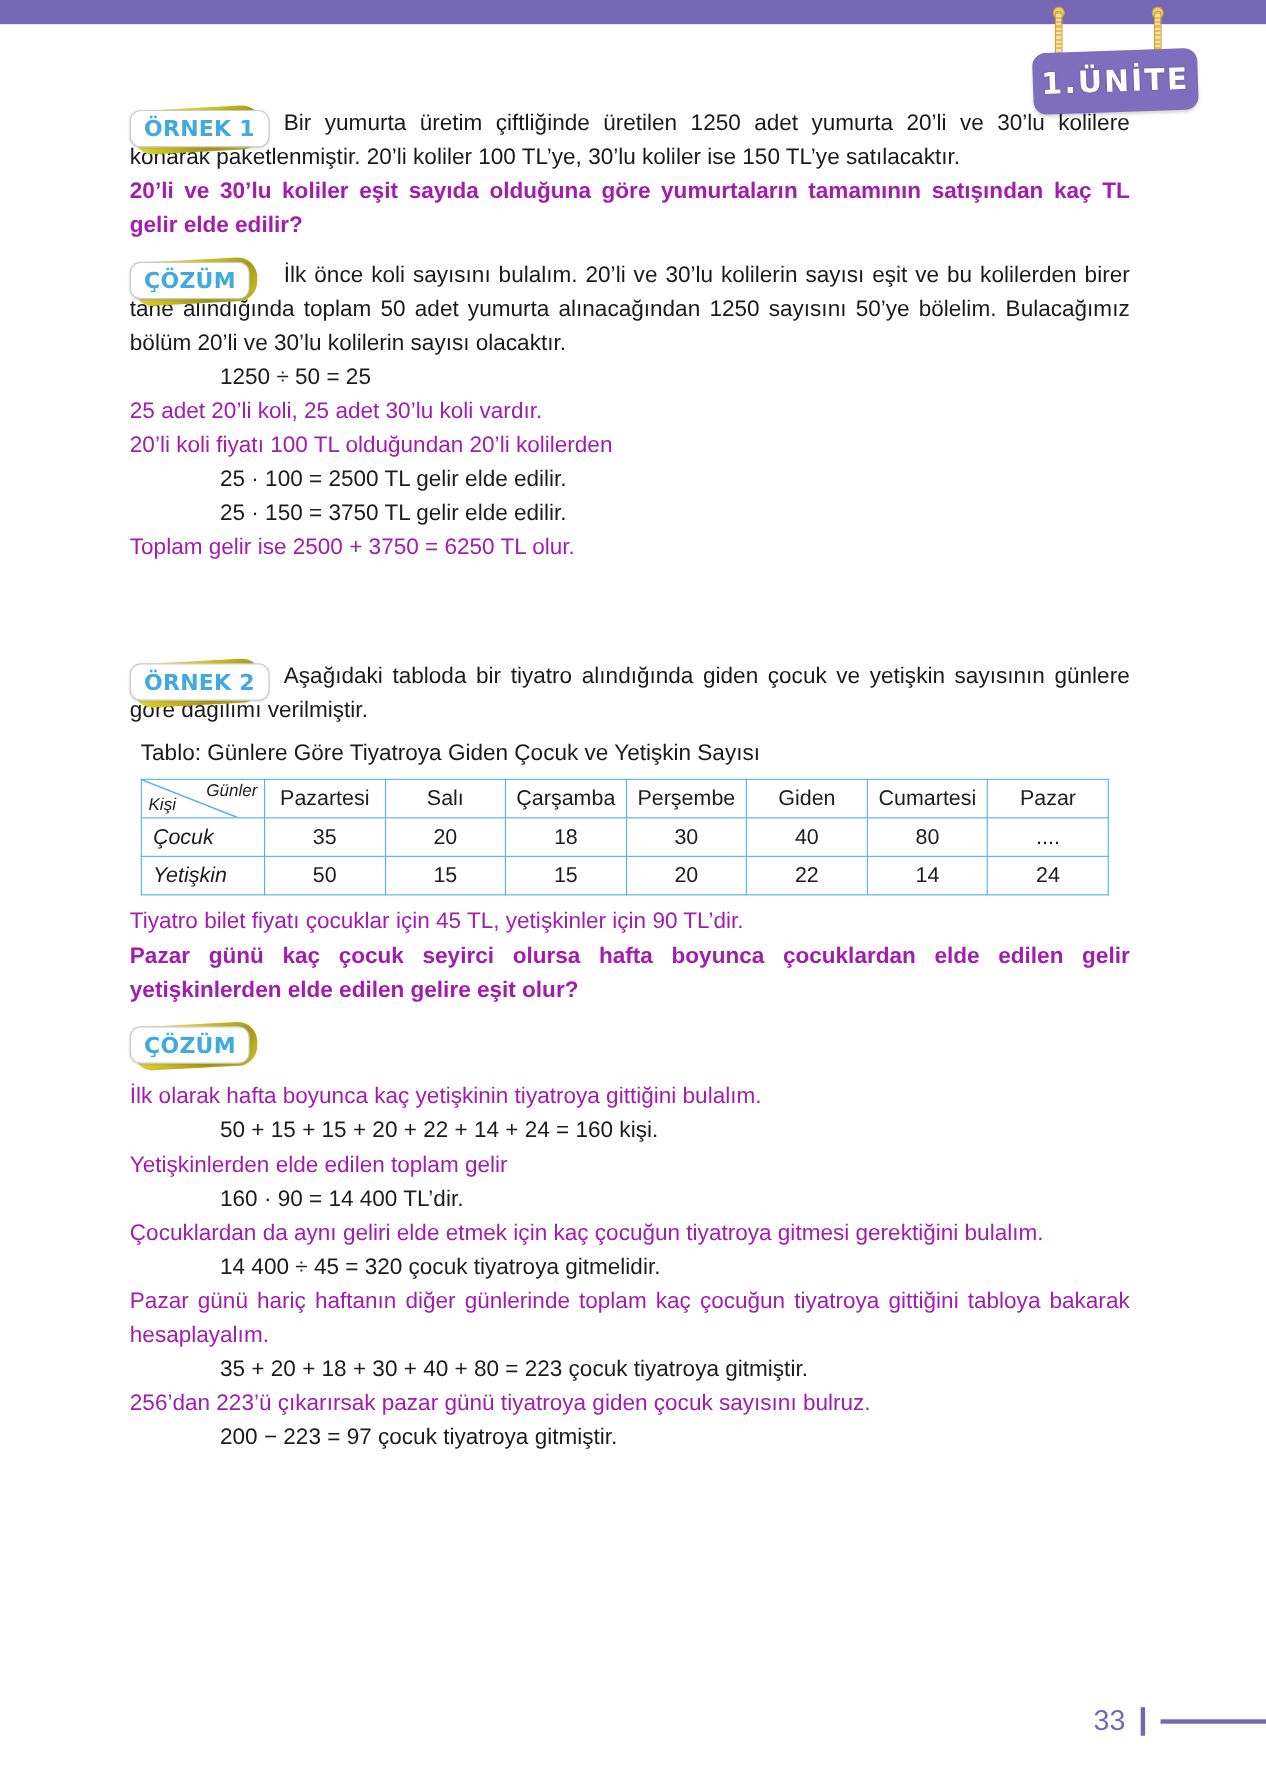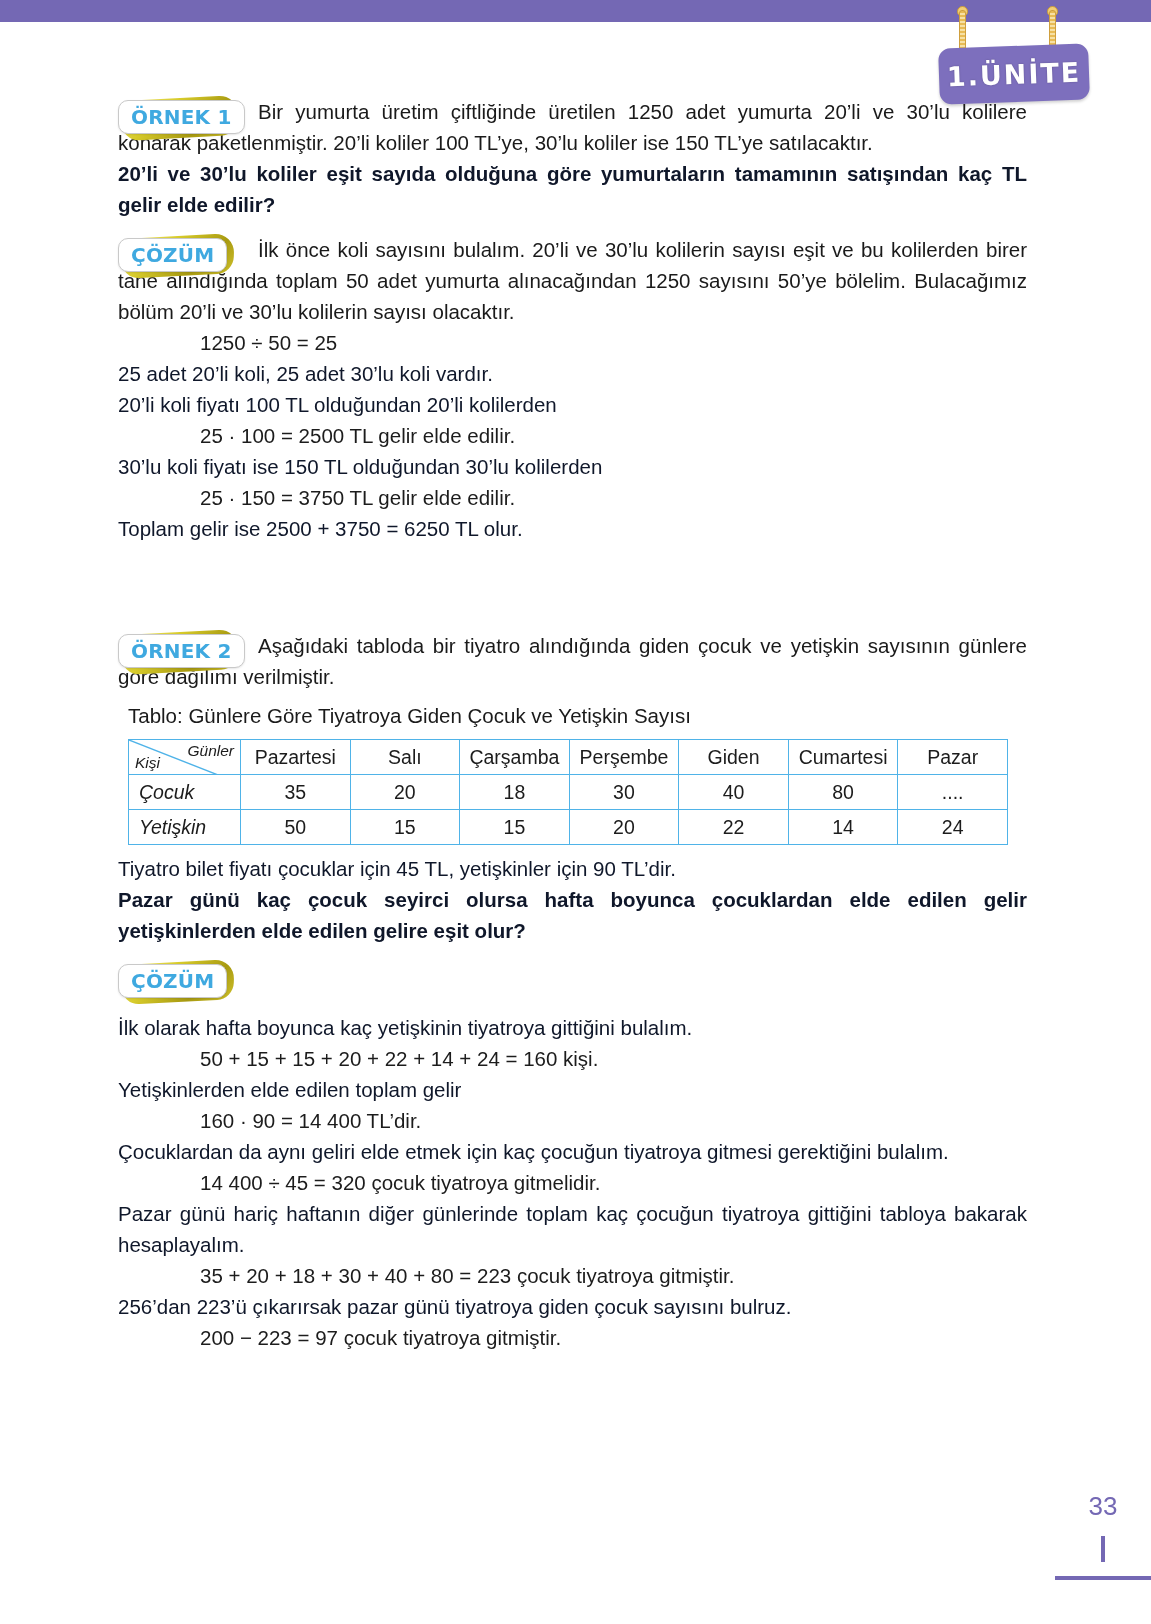--- a/index.html
+++ b/index.html
@@ -124,21 +124,21 @@
     white-space: nowrap;
     font-family: "DejaVu Sans", sans-serif;
   }
 
   
   p.body {
     margin: 0;
     font-size: 20.5px;
     line-height: 31px;
     text-align: justify;
-    color: #0f172a;
+    color: #a21caf;
   }
   p.body.bold { font-weight: bold; }
   .nojustify { text-align: left; }
 
   .eq {
     margin: 0;
     font-size: 20.5px;
     line-height: 31px;
     padding-left: 82px;
     color: #1c1c1c;
@@ -219,21 +219,20 @@
     font-size: 15.5px;
   }
 
   
   .footer {
     position: absolute;
     right: 0; bottom: 44px;
     display: flex;
     align-items: center;
     gap: 14px;
-    flex-direction: column;
   }
   .page-num {
     color: #7468b4;
     font-size: 26px;
     font-weight: normal;
   }
   .footer-tick {
     width: 4px;
     height: 26px;
     background: #7468b4;
@@ -283,21 +282,20 @@
         <span class="badge-label">ÇÖZÜM</span>
       </span>
     </span>
     <p class="ex-text-first">İlk önce koli sayısını bulalım. 20’li ve 30’lu kolilerin sayısı eşit ve bu kolilerden birer tane alındığında toplam 50 adet yumurta alınacağından 1250 sayısını 50’ye bölelim. Bulacağımız bölüm 20’li ve 30’lu kolilerin sayısı olacaktır.</p>
   </div>
 
   <p class="eq">1250 ÷ 50 = 25</p>
   <p class="body nojustify">25 adet 20’li koli, 25 adet 30’lu koli vardır.</p>
   <p class="body nojustify">20’li koli fiyatı 100 TL olduğundan 20’li kolilerden</p>
   <p class="eq">25 · 100 = 2500 TL gelir elde edilir.</p>
-  <p class="body nojustify">30’lu koli fiyatı ise 150 TL olduğundan 30’lu kolilerden</p>
   <p class="eq">25 · 150 = 3750 TL gelir elde edilir.</p>
   <p class="body nojustify">Toplam gelir ise 2500 + 3750 = 6250 TL olur.</p>
 
   <div class="spacer-lg"></div>
 
   <div class="ex-row">
     <span class="badge-wrap">
       <span class="badge-blob"></span>
       <span class="badge-plate">
         <span class="badge-label">ÖRNEK 2</span>

